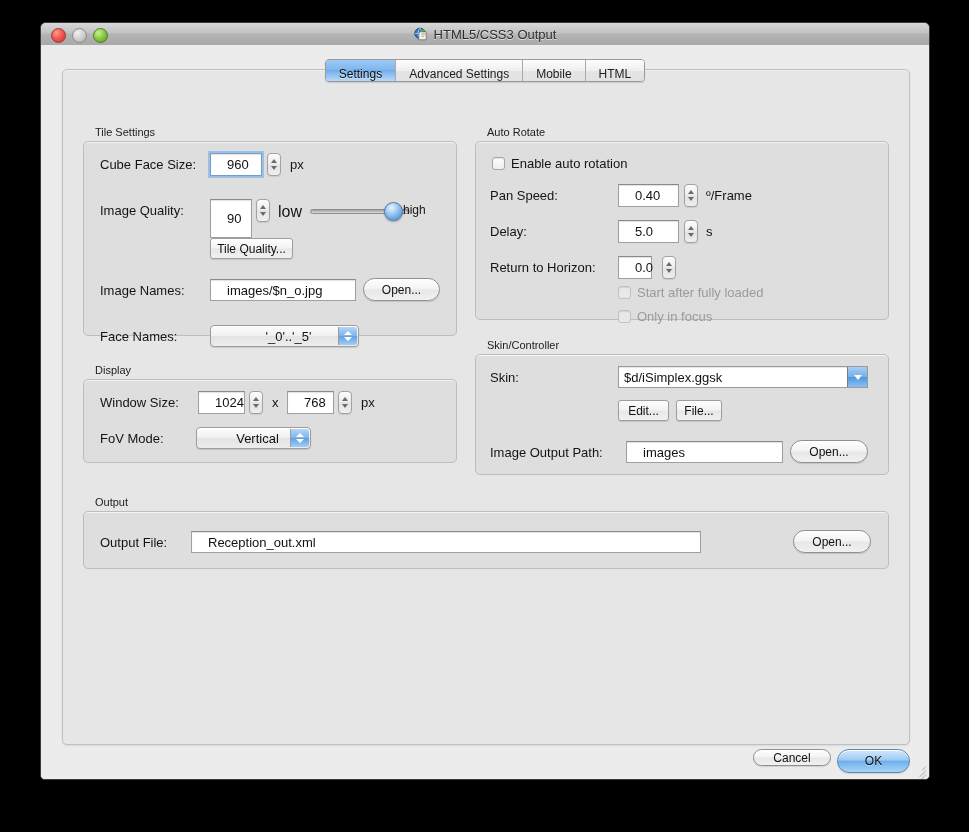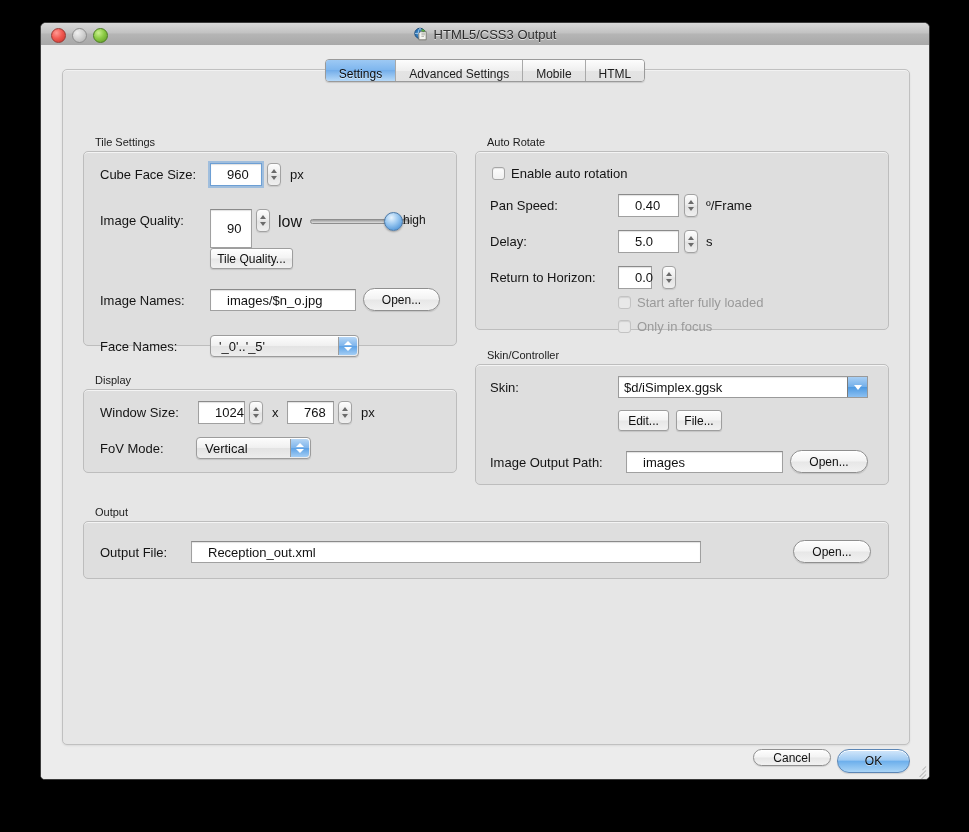--- a/index.html
+++ b/index.html
@@ -57,21 +57,21 @@
     background:linear-gradient(to bottom,#9dc9f4 0%,#7eb6ee 48%,#74aeea 50%,#b6d9f8 100%);
     color:#0b0b0b;text-shadow:0 1px 0 rgba(255,255,255,.5);
   }
   
   #panel{
     position:absolute;left:21px;top:24px;width:846px;height:674px;
     background:#e6e6e6;border:1px solid #c0c0c0;border-radius:5px;
     box-shadow:inset 0 1px 0 #f2f2f2,0 1px 2px rgba(0,0,0,.08);
   }
   
-  .group{position:absolute;margin-top:10px;}
+  .group{position:absolute;}
   .group > .glabel{
     position:absolute;left:10px;top:-1px;font-size:11px;color:#1c1c1c;
     background:transparent;padding:0 2px;
   }
   .gbox{
     position:absolute;top:14px;left:0;right:0;bottom:0;
     border:1px solid #bdbdbd;border-radius:5px;
     background:#dedede;
     box-shadow:inset 0 1px 0 rgba(255,255,255,.65);
   }
@@ -115,21 +115,21 @@
     color:#0c0c0c;border-color:#5c86b5;border-radius:12px;
     background:linear-gradient(to bottom,#d4e8fb 0%,#9ecaf3 45%,#6eb0ec 52%,#a9d4f6 100%);
     text-shadow:0 1px 0 rgba(255,255,255,.45);
   }
   
   .popup{
     position:absolute;box-sizing:border-box;
     background:linear-gradient(to bottom,#fdfdfd 0%,#f0f0f0 48%,#e3e3e3 52%,#ededed 100%);
     border:1px solid #9c9c9c;border-radius:4px;
     font-size:13px;color:#111;display:flex;align-items:center;padding-left:8px;
-    box-shadow:0 1px 1px rgba(0,0,0,.12),inset 0 1px 0 #fff;cursor:default;
+    box-shadow:0 1px 1px rgba(0,0,0,.12),inset 0 1px 0 #fff;cursor:default;justify-content:center;
   }
   .popup .arrows{
     position:absolute;right:1px;top:1px;bottom:1px;width:18px;border-radius:0 3px 3px 0;
     background:linear-gradient(to bottom,#b6d6f5 0%,#7fb5ec 48%,#5fa3e6 52%,#a3cdf4 100%);
     display:flex;flex-direction:column;align-items:center;justify-content:center;
     border-left:1px solid #9c9c9c;
   }
   .popup .arrows i{display:block;width:0;height:0;border-left:4px solid transparent;border-right:4px solid transparent;}
   .popup .arrows i.up{border-bottom:4px solid #fff;margin-bottom:2px;}
   .popup .arrows i.dn{border-top:4px solid #fff;}

